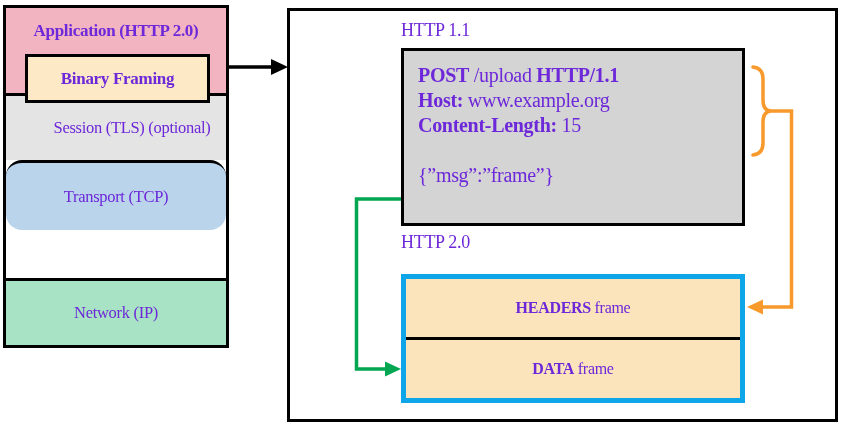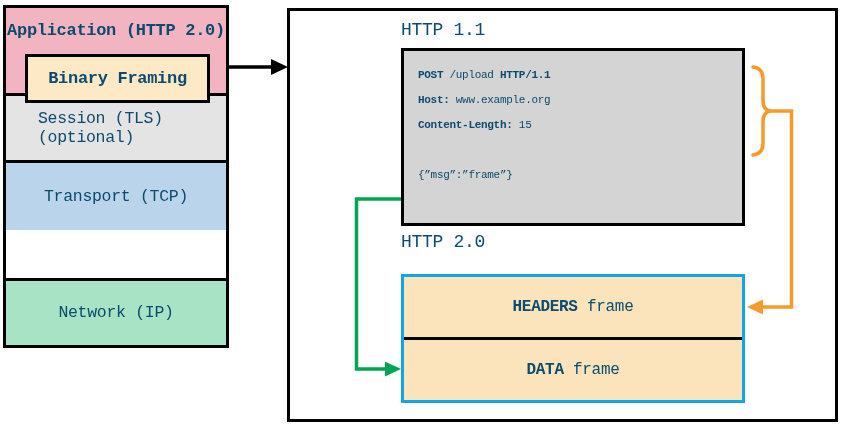--- a/index.html
+++ b/index.html
@@ -1,54 +1,54 @@
 <!DOCTYPE html>
 <html><head>
 <meta charset="utf-8">
 <style>
   html,body{margin:0;padding:0;background:#ffffff;}
   .canvas{
     position:relative;width:851px;height:433px;background:#ffffff;overflow:hidden;
-    font-family:Liberation Mono, monospace;color:#0c4a6e;letter-spacing:-0.3px;
+    font-family:Liberation Serif, serif;color:#6d28d9;letter-spacing:-0.3px;
   }
   
   .stack{
     position:absolute;left:3px;top:5px;width:226px;height:343px;
     border:3px solid #000;box-sizing:border-box;display:flex;flex-direction:column;
   }
   .layer{box-sizing:border-box;display:flex;align-items:center;justify-content:center;
     font-size:16.5px;}
   .layer-app{height:100px;position:relative;display:block;}
   .layer-app .app-label{margin-top:13px;text-align:center;font-weight:bold;font-size:17px;}
   .bf-box{
     position:absolute;left:19px;top:46px;width:185px;height:49px;
     border:3px solid #000;box-sizing:border-box;
     display:flex;align-items:center;justify-content:center;
     font-weight:bold;font-size:17px;
   }
   .layer-session{height:78px;border-top:3px solid #000;padding-left:32px;}
-  .layer-transport{height:81px;border-top:3px solid #000;}
+  .layer-transport{height:81px;border-top:3px solid #000;border-radius:16px;}
   .layer-network{height:78px;border-top:3px solid #000;}
   
   .panel{
     position:absolute;left:287px;top:8px;width:551px;height:414px;
     border:3px solid #000;box-sizing:border-box;background:#fff;
   }
   .proto-label{position:absolute;left:111px;font-size:18px;}
   .http11-label{top:9px;}
   .http20-label{top:221px;}
   .request-box{
     position:absolute;left:111px;top:37px;width:344px;height:178px;
     border:3px solid #000;box-sizing:border-box;
-    padding:12px 0 4px 14px;font-size:11px;line-height:25px;
+    padding:12px 0 4px 14px;font-size:20px;line-height:25px;
   }
   .req-spacer{height:25px;}
   .frames-box{
     position:absolute;left:111px;top:263px;width:344px;height:129px;
-    border:3px solid #0ea5e9;box-sizing:border-box;display:flex;flex-direction:column;
+    border:5px solid #0ea5e9;box-sizing:border-box;display:flex;flex-direction:column;
   }
   .frame{flex:1;display:flex;align-items:center;justify-content:center;
     font-size:16px;box-sizing:border-box;}
   .frame-headers{border-bottom:3px solid #000;}
   b{font-weight:bold;}
   
   .overlay{position:absolute;left:0;top:0;width:851px;height:433px;pointer-events:none;}
 </style>
 </head>
 <body>

